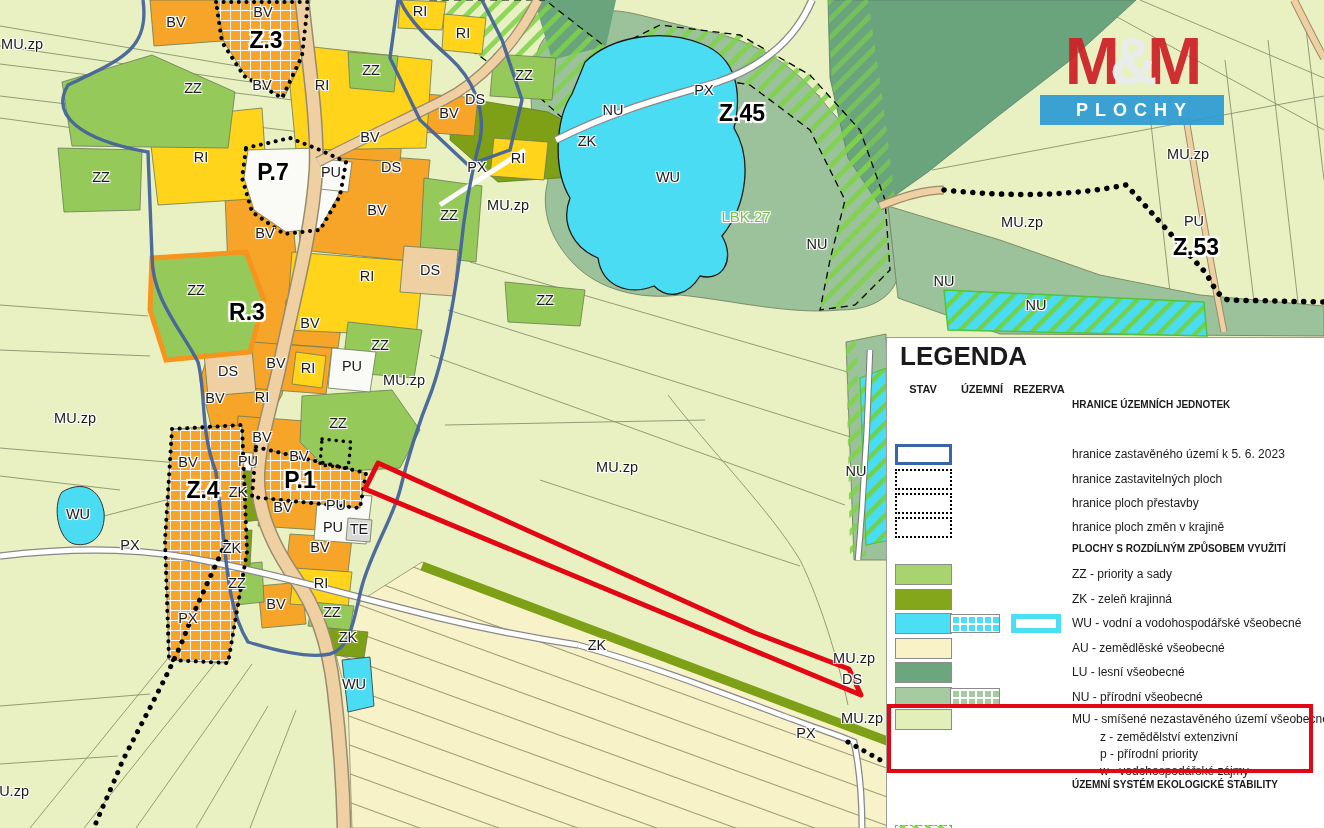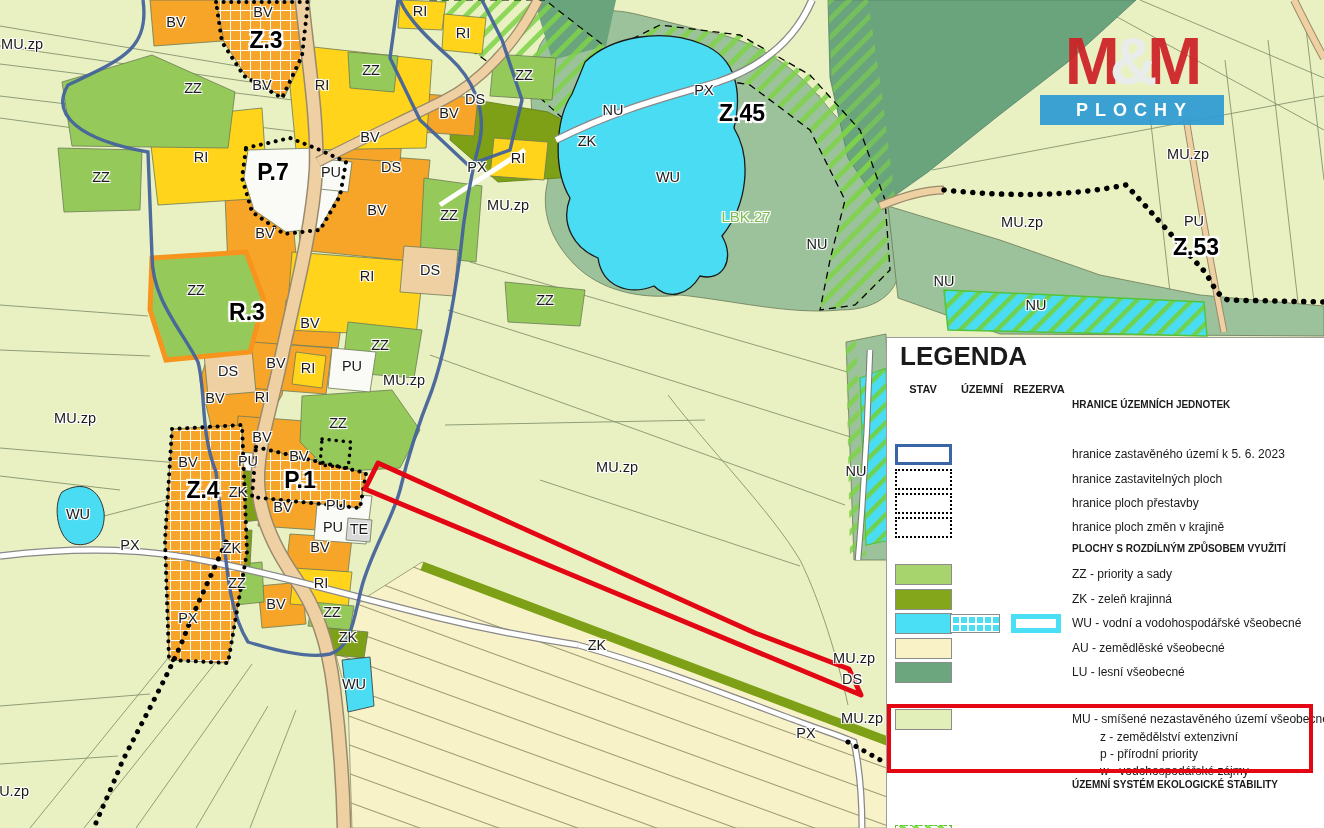--- a/index.html
+++ b/index.html
@@ -392,20 +392,25 @@
     <span class="lg-lbl">ZK - zeleň krajinná</span>
   </div>
   <div class="lg-row" style="top:300px;">
     <span class="sw c1 sw-au"></span>
     <span class="lg-lbl">AU - zemědlěské všeobecné</span>
   </div>
   <div class="lg-row" style="top:324px;">
     <span class="sw c1 sw-lu"></span>
     <span class="lg-lbl">LU - lesní všeobecné</span>
   </div>
+  <div class="lg-row" style="top:349px;">
+    <span class="sw c1 sw-nu"></span>
+    <span class="sw c2 sw-grid-green"></span>
+    <span class="lg-lbl">NU - přírodní všeobecné</span>
+  </div>
   <div class="lg-row" style="top:371px;">
     <span class="sw c1 sw-mu"></span>
     <span class="lg-lbl">MU - smíšené nezastavěného území všeobecné</span>
   </div>
   <div class="lg-sub" style="top:392px;">z - zemědělství extenzivní</div>
   <div class="lg-sub" style="top:409px;">p - přírodní priority</div>
   <div class="lg-sub" style="top:426px;">w - vodohospodářské zájmy</div>
   <div class="lg-redbox"></div>
 
   <div class="lg-sechead" style="top:441px;">ÚZEMNÍ SYSTÉM EKOLOGICKÉ STABILITY</div>

